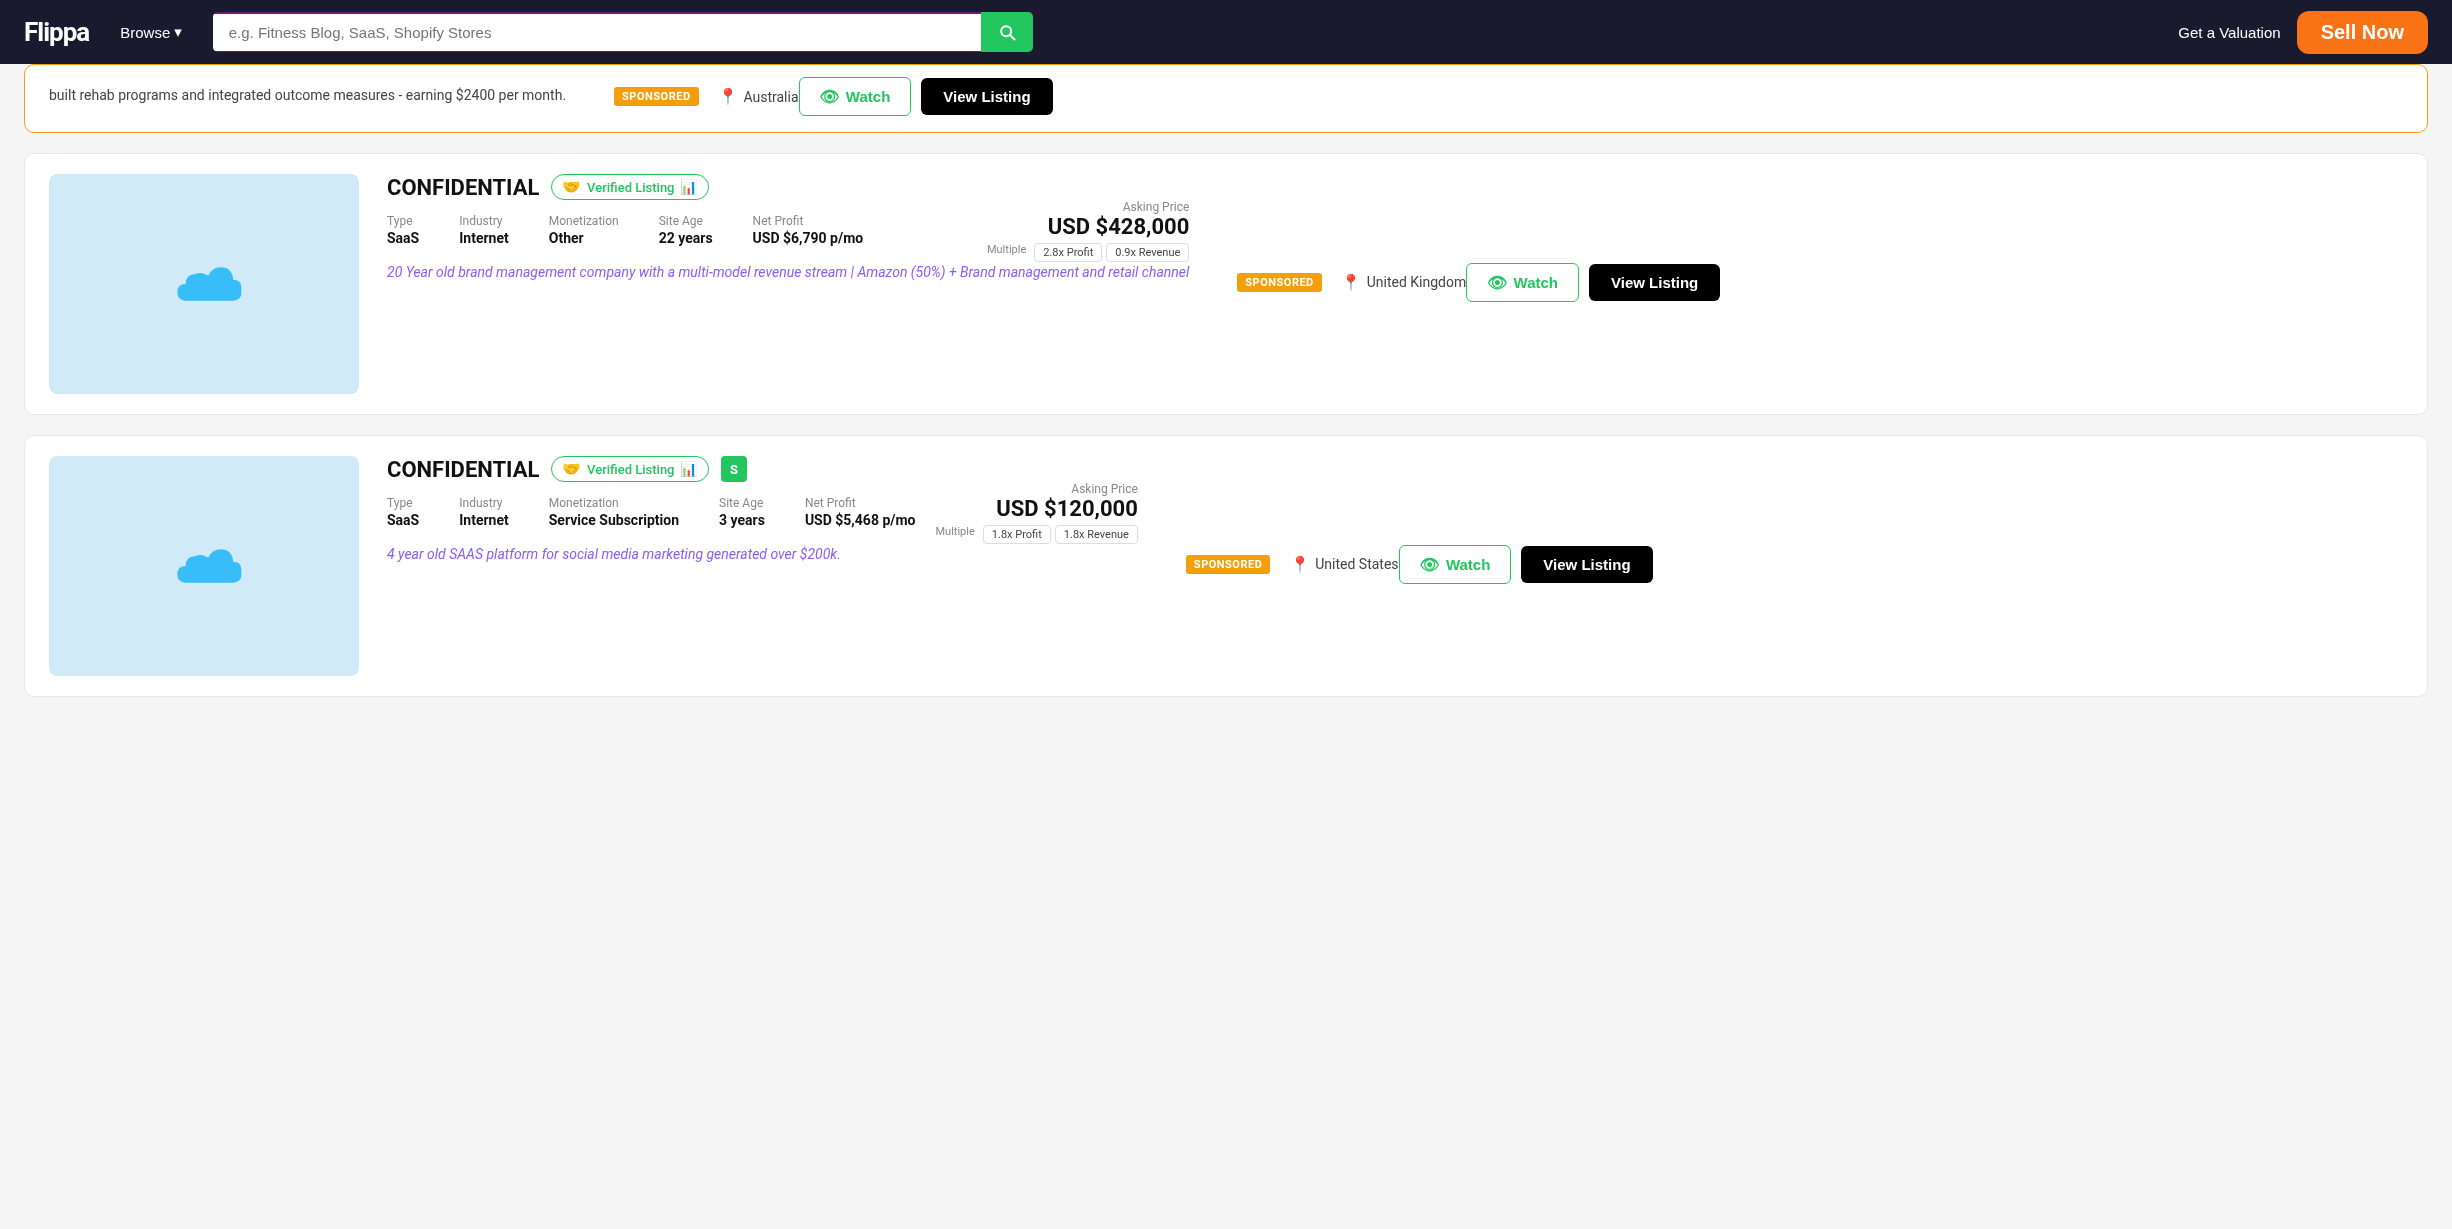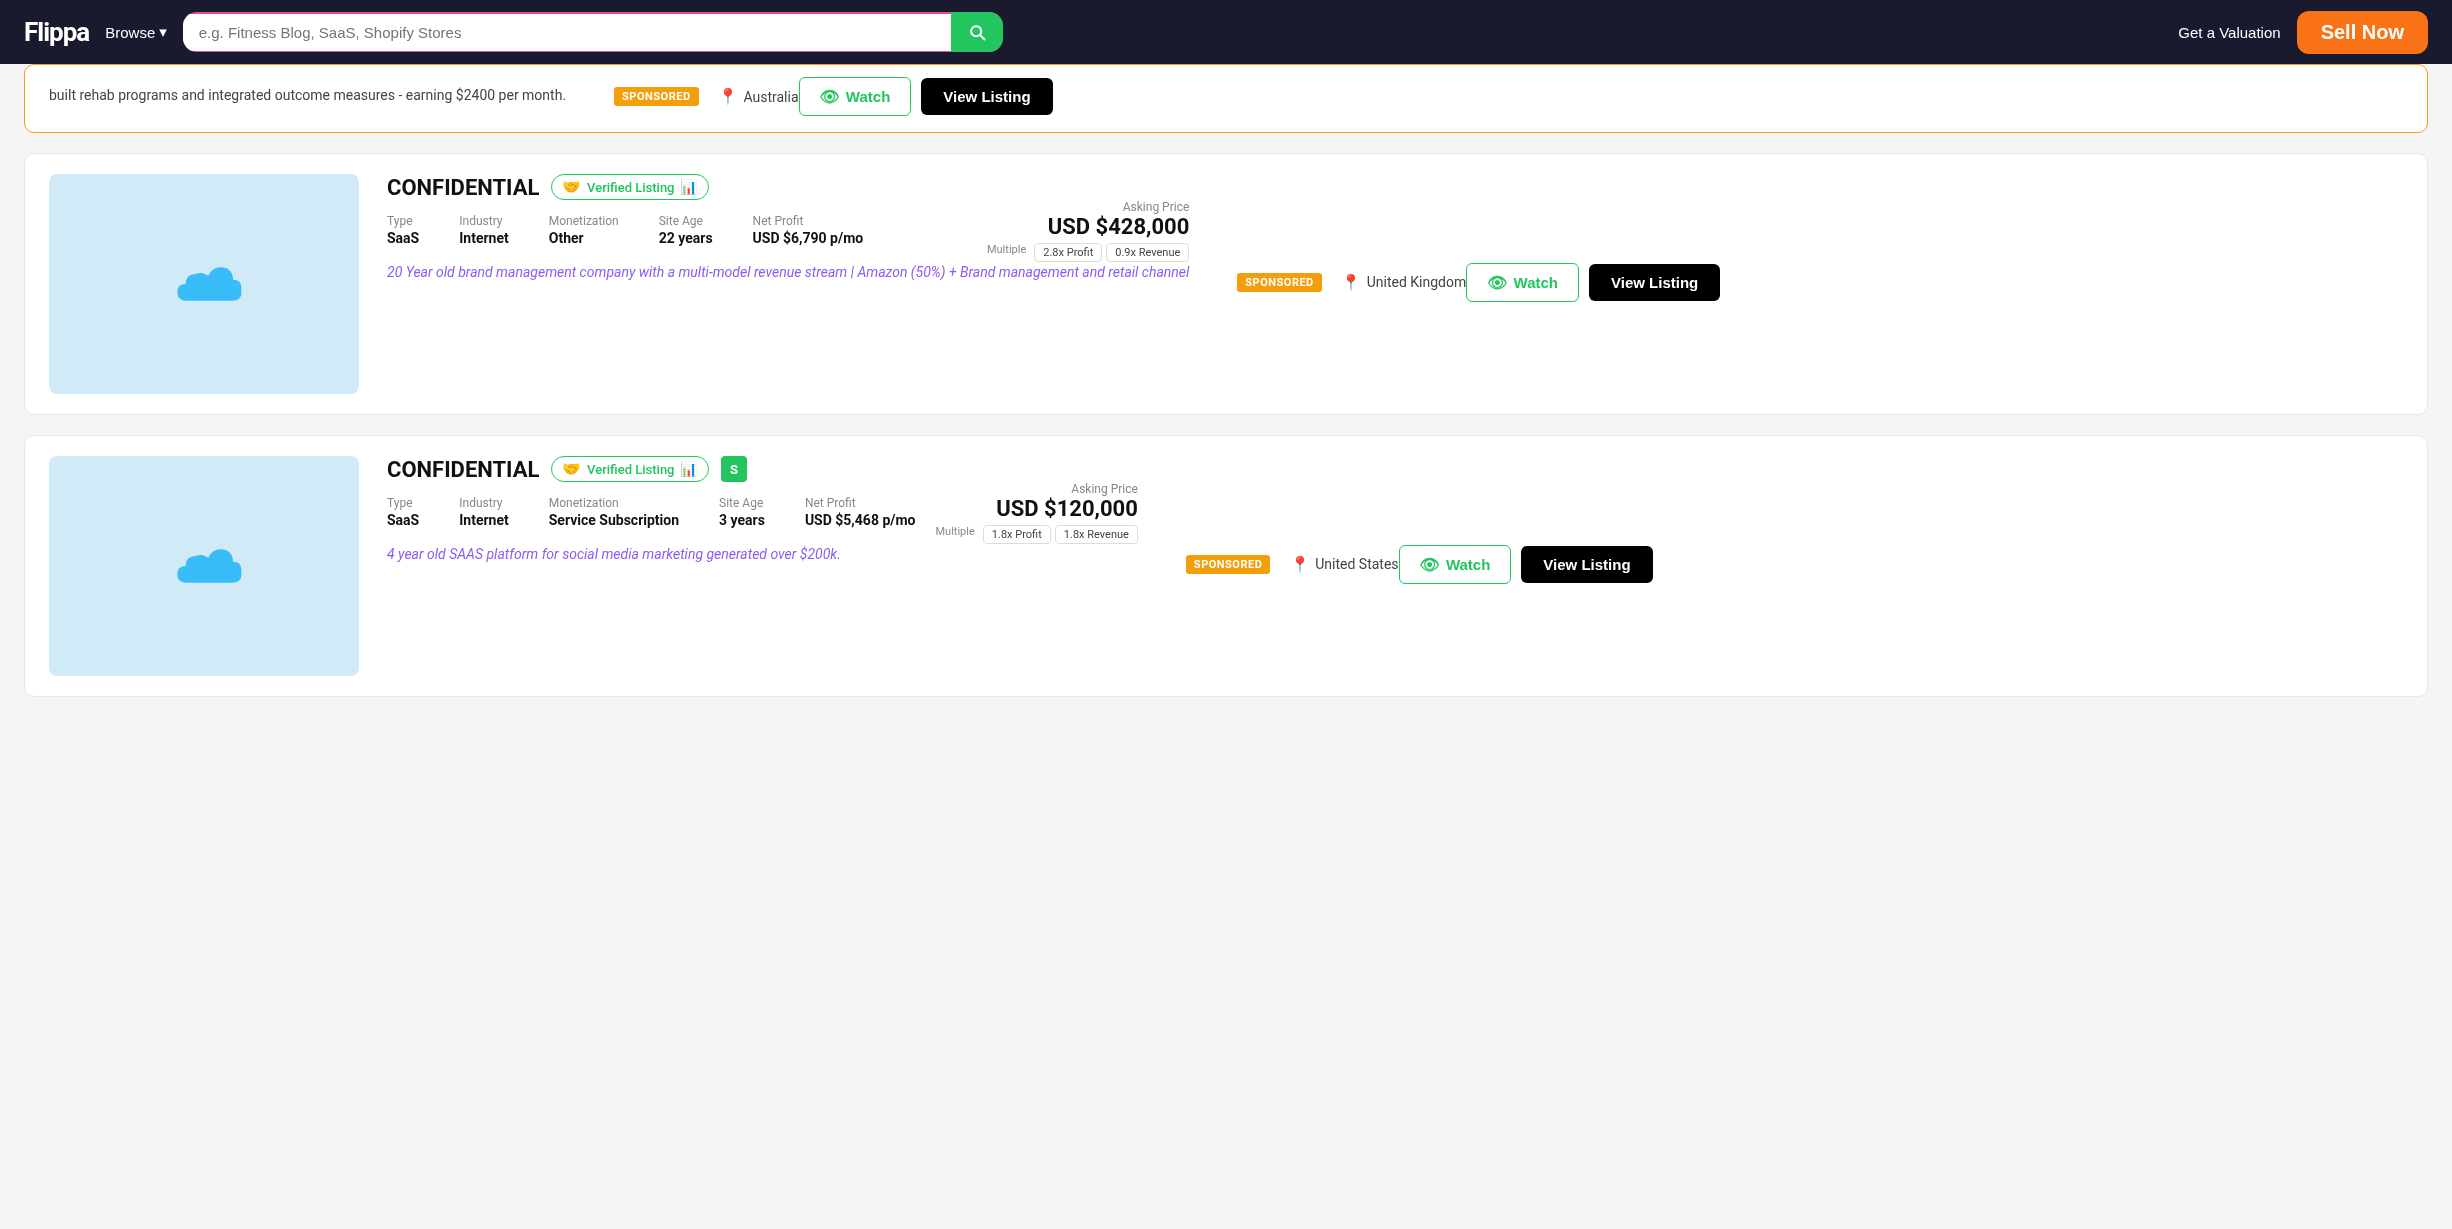--- a/index.html
+++ b/index.html
@@ -5,21 +5,21 @@
     * { margin: 0; padding: 0; box-sizing: border-box; }
     body { font-family: -apple-system, BlinkMacSystemFont, 'Segoe UI', Roboto, sans-serif; background: #f5f5f5; }
 
     
     .header {
       background: #1a1a2e;
       display: flex;
       align-items: center;
       padding: 16px 24px;
       height: 64px;
-      gap: 16px;
+      gap: 31px;
     }
     .logo {
       color: white;
       font-size: 26px;
       font-weight: 700;
       letter-spacing: -1px;
     }
     .browse-btn {
       color: white;
       background: none;
@@ -27,22 +27,22 @@
       font-size: 15px;
       cursor: pointer;
       display: flex;
       align-items: center;
       gap: 4px;
     }
     .search-wrapper {
       flex: 1;
       display: flex;
       align-items: center;
-      background: #ec4899;
-      border-radius: 14px;
+      background: #701a75;
+      border-radius: 5px;
       overflow: hidden;
       max-width: 820px;
     }
     .search-input {
       flex: 1;
       border: none;
       outline: none;
       padding: 10px 16px;
       font-size: 15px;
       color: #666;

